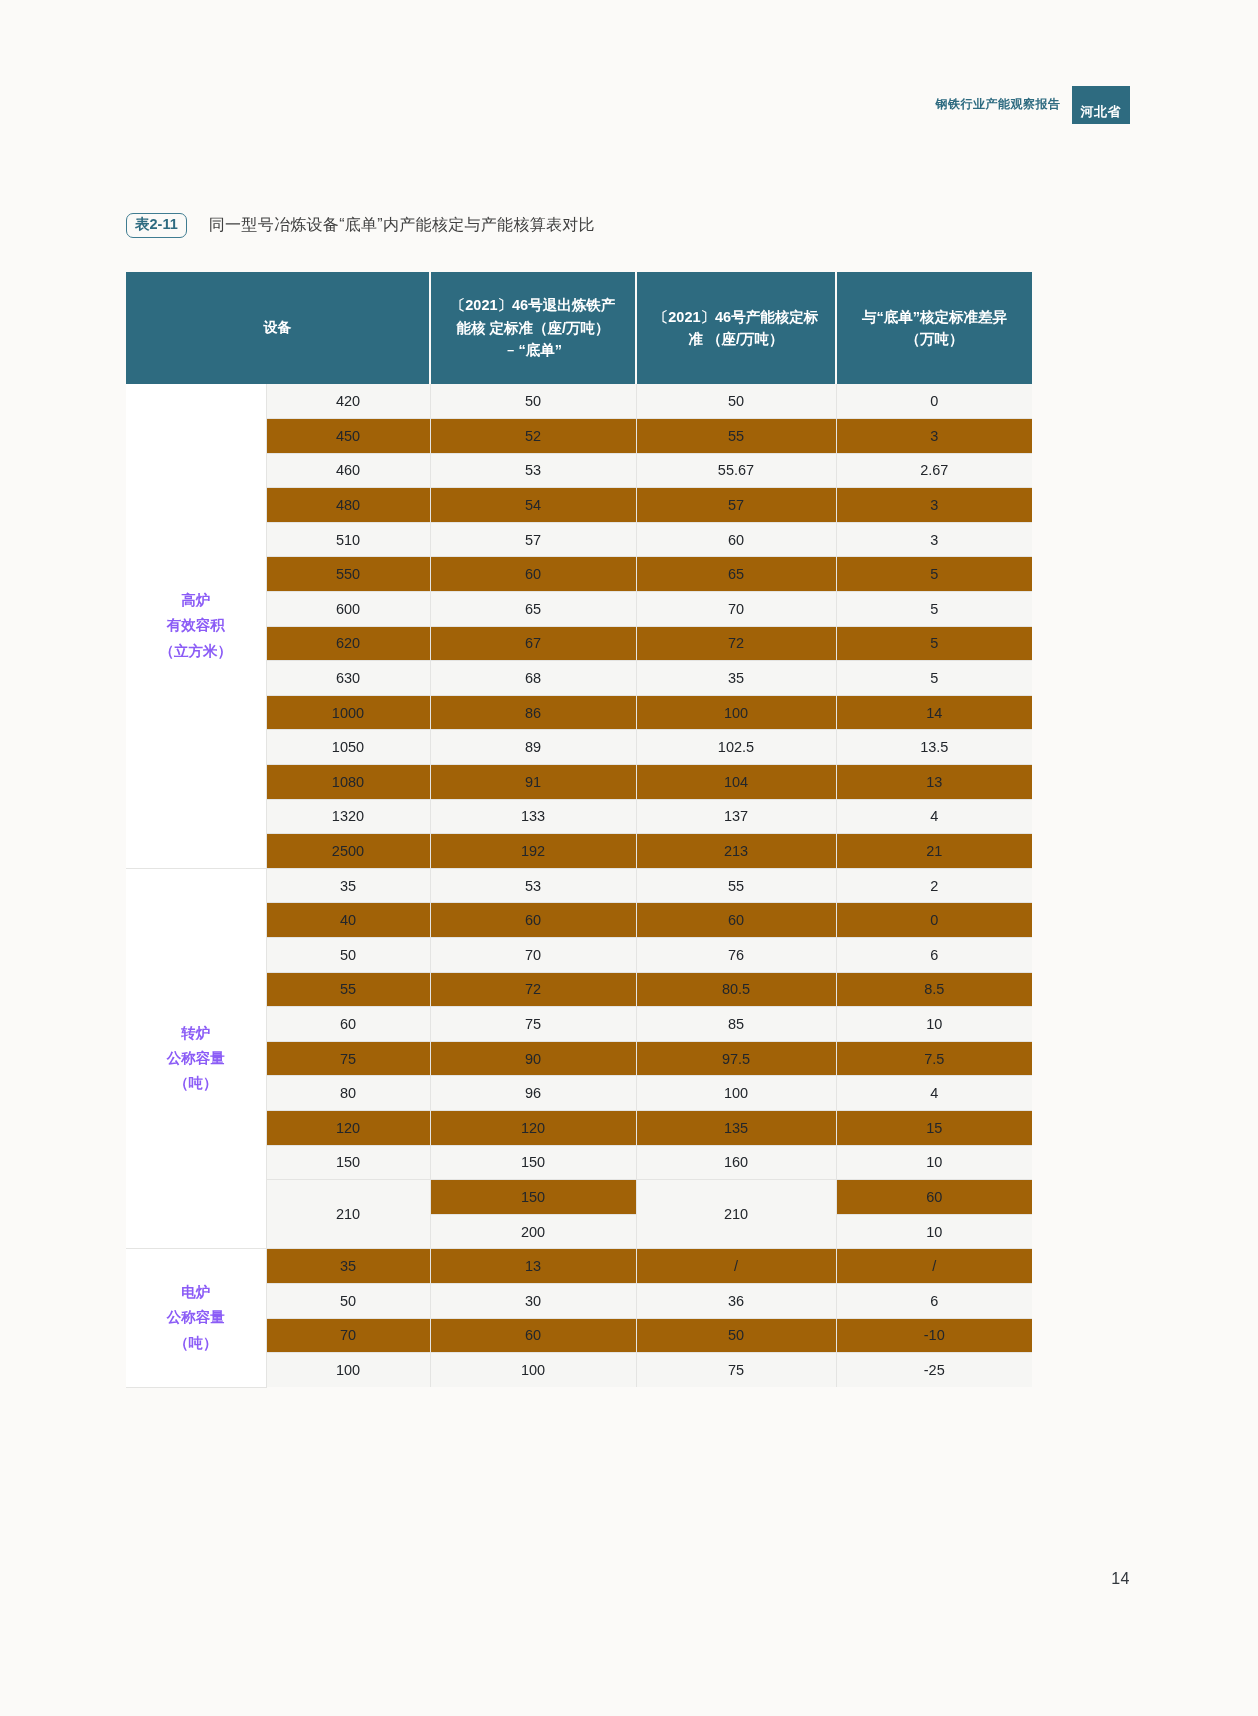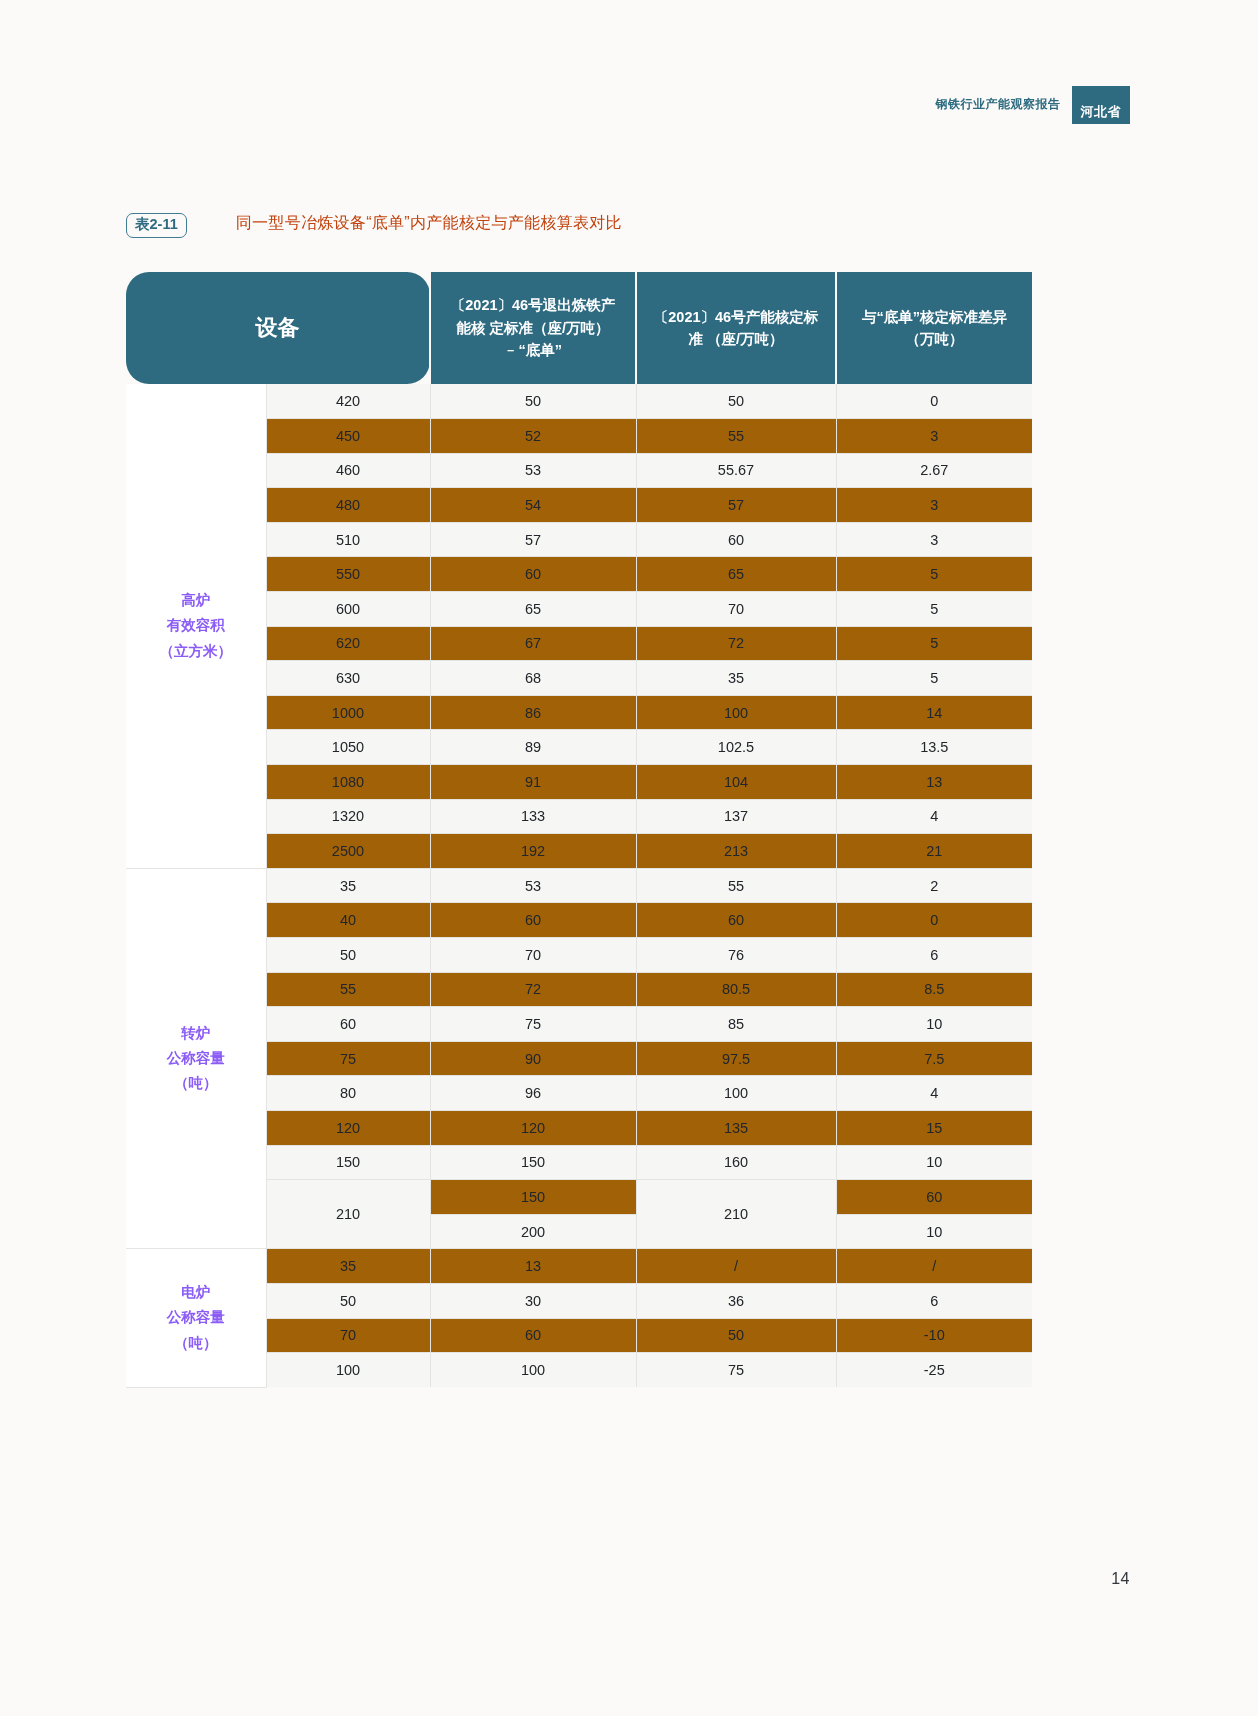--- a/index.html
+++ b/index.html
@@ -46,39 +46,38 @@
     white-space: nowrap;
     line-height: 1.15;
   }
 
   
   .caption {
     position: absolute;
     top: 213px;
     left: 126px;
     display: flex;
-    align-items: flex-start;
-    gap: 13px;
+    align-items: center;
+    gap: 22px;
   }
   .cap-badge {
     border: 1.3px solid #3f7c91;
     border-radius: 7px;
     color: #2e6b80;
     font-size: 14.5px;
     font-weight: 700;
     padding: 3px 8px 4px;
     line-height: 1.1;
     white-space: nowrap;
   }
   .cap-text {
     font-size: 16px;
-    color: #c2410c;
+    color: #404040;
     letter-spacing: .3px;
     white-space: nowrap;
-    margin-left: 36px;
   }
 
   
   .table-wrap {
     position: absolute;
     top: 272px;
     left: 126px;
     width: 906px;
   }
   table.cap-table {
@@ -98,21 +97,21 @@
     font-size: 14.5px;
     font-weight: 700;
     line-height: 1.55;
     padding: 20px 16px;
     height: 112px;
     vertical-align: middle;
     text-align: center;
     border-right: 2px solid #fbfaf8;
   }
   thead th:last-child { border-right: none; }
-  thead th.th-device { font-size: 22px; border-radius: 23px; }
+  thead th.th-device { font-size: 14px; }
 
   tbody td {
     font-size: 14.5px;
     color: #22262b;
     text-align: center;
     vertical-align: middle;
     height: 34.6px;
     padding: 4px 6px;
     border-bottom: 1px solid #e4e4e2;
     border-right: 1px solid #e4e4e2;

